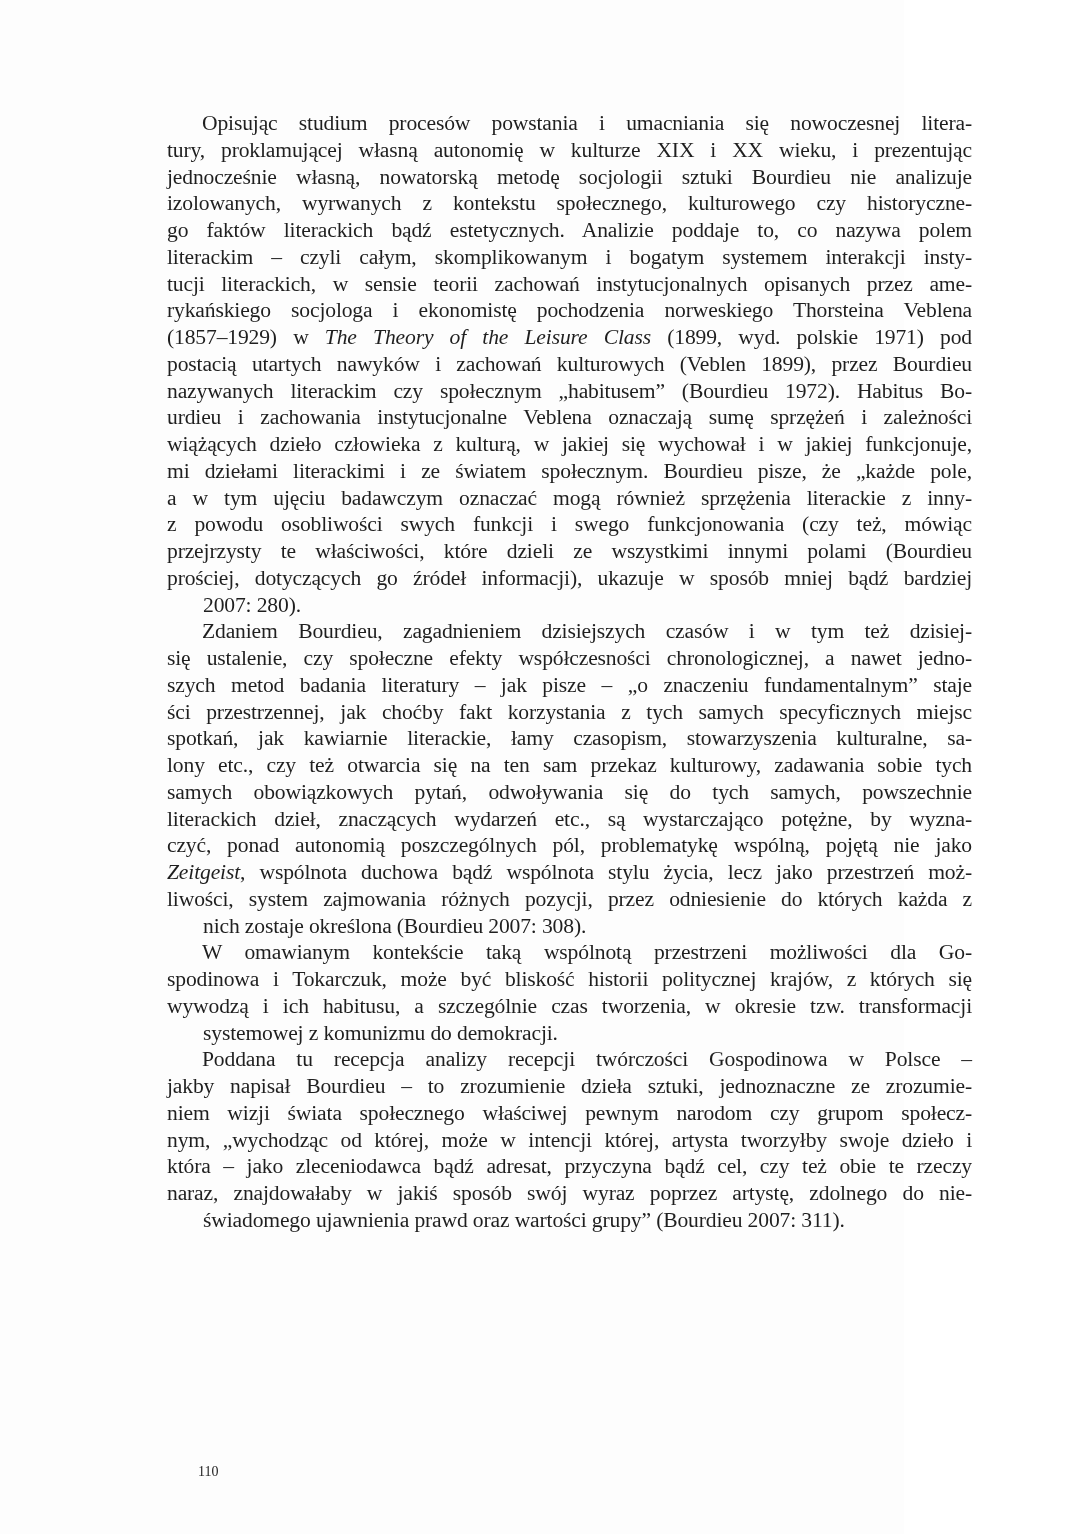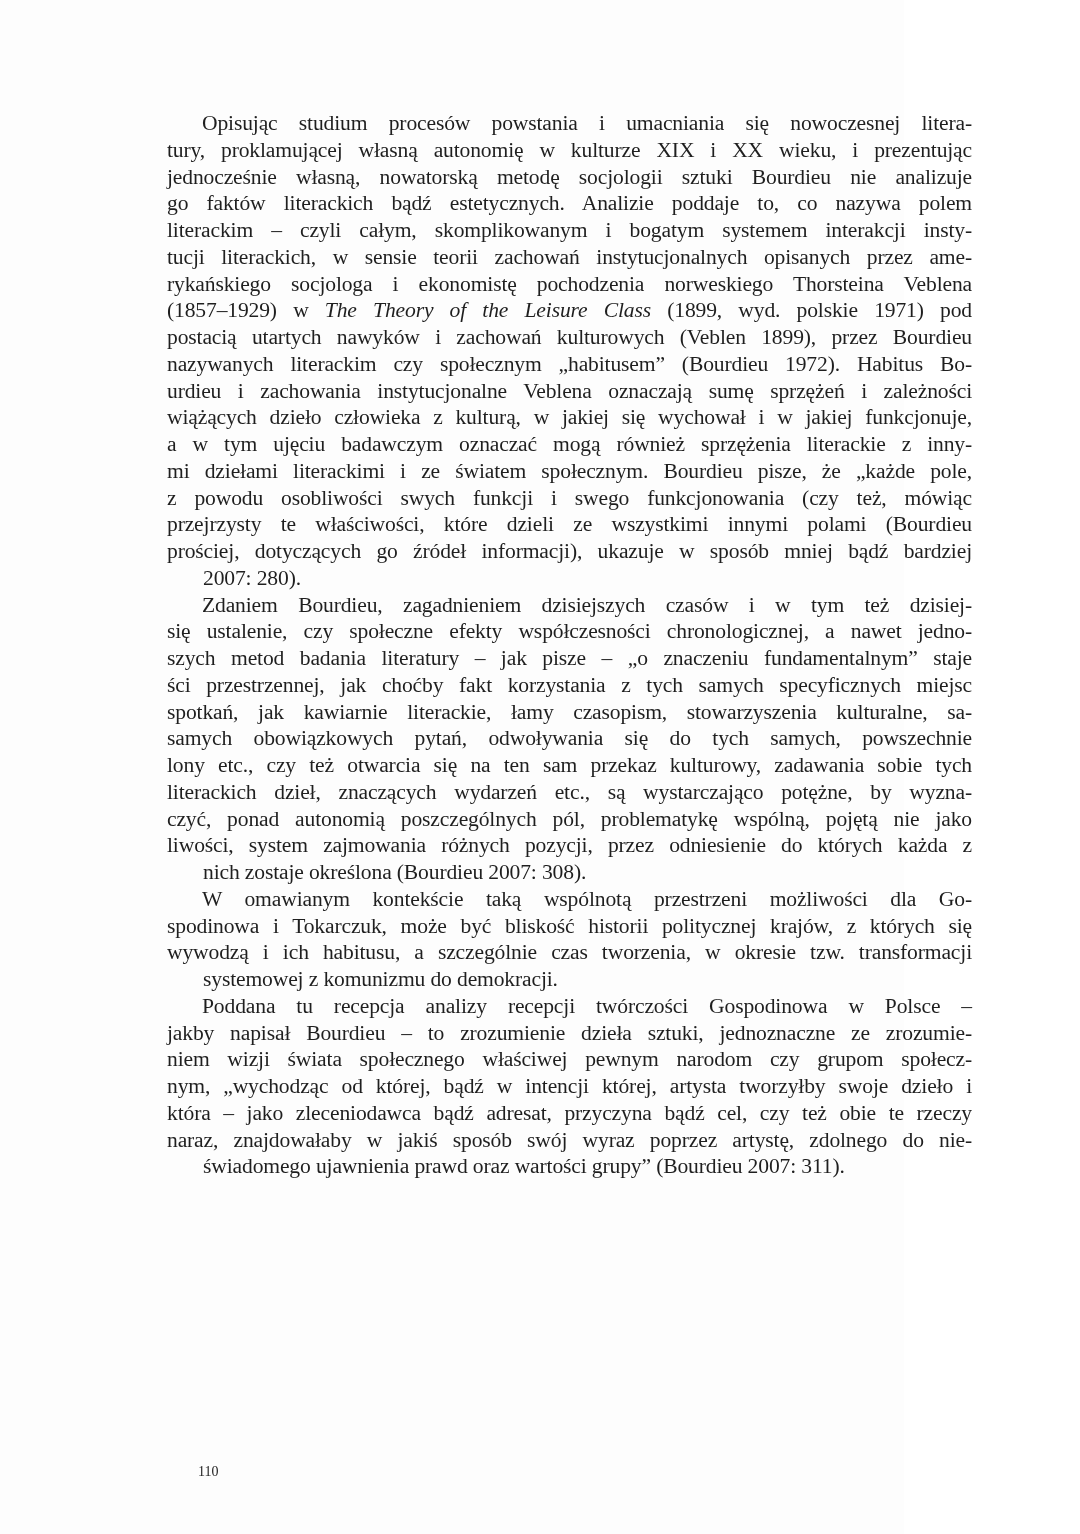--- a/index.html
+++ b/index.html
@@ -27,59 +27,61 @@
 </style>
 </head>
 <body>
 
 <div class="page">
   <div class="text-block" id="text-block">
       <div>
         <div class="line indent">Opisując studium procesów powstania i umacniania się nowoczesnej litera-</div>
         <div class="line">tury, proklamującej własną autonomię w kulturze XIX i XX wieku, i prezentując</div>
         <div class="line">jednocześnie własną, nowatorską metodę socjologii sztuki Bourdieu nie analizuje</div>
+        <div class="line">izolowanych, wyrwanych z kontekstu społecznego, kulturowego czy historyczne-</div>
         <div class="line">go faktów literackich bądź estetycznych. Analizie poddaje to, co nazywa polem</div>
         <div class="line">literackim – czyli całym, skomplikowanym i bogatym systemem interakcji insty-</div>
         <div class="line">tucji literackich, w sensie teorii zachowań instytucjonalnych opisanych przez ame-</div>
         <div class="line">rykańskiego socjologa i ekonomistę pochodzenia norweskiego Thorsteina Veblena</div>
         <div class="line">(1857–1929) w <i>The Theory of the Leisure Class</i> (1899, wyd. polskie 1971) pod</div>
         <div class="line">postacią utartych nawyków i zachowań kulturowych (Veblen 1899), przez Bourdieu</div>
         <div class="line">nazywanych literackim czy społecznym „habitusem” (Bourdieu 1972). Habitus Bo-</div>
         <div class="line">urdieu i zachowania instytucjonalne Veblena oznaczają sumę sprzężeń i zależności</div>
         <div class="line">wiążących dzieło człowieka z kulturą, w jakiej się wychował i w jakiej funkcjonuje,</div>
+        <div class="line">mi dziełami literackimi i ze światem społecznym. Bourdieu pisze, że „każde pole,</div>
         <div class="line">a w tym ujęciu badawczym oznaczać mogą również sprzężenia literackie z inny-</div>
-        <div class="line">mi dziełami literackimi i ze światem społecznym. Bourdieu pisze, że „każde pole,</div>
         <div class="line">z powodu osobliwości swych funkcji i swego funkcjonowania (czy też, mówiąc</div>
         <div class="line">przejrzysty te właściwości, które dzieli ze wszystkimi innymi polami (Bourdieu</div>
         <div class="line">prościej, dotyczących go źródeł informacji), ukazuje w sposób mniej bądź bardziej</div>
         <div class="line last">2007: 280).</div>
       </div>
       <div>
         <div class="line indent">Zdaniem Bourdieu, zagadnieniem dzisiejszych czasów i w tym też dzisiej-</div>
         <div class="line">się ustalenie, czy społeczne efekty współczesności chronologicznej, a nawet jedno-</div>
         <div class="line">szych metod badania literatury – jak pisze – „o znaczeniu fundamentalnym” staje</div>
         <div class="line">ści przestrzennej, jak choćby fakt korzystania z tych samych specyficznych miejsc</div>
         <div class="line">spotkań, jak kawiarnie literackie, łamy czasopism, stowarzyszenia kulturalne, sa-</div>
+        <div class="line">lony etc., czy też otwarcia się na ten sam przekaz kulturowy, zadawania sobie tych</div>
         <div class="line">samych obowiązkowych pytań, odwoływania się do tych samych, powszechnie</div>
-        <div class="line">lony etc., czy też otwarcia się na ten sam przekaz kulturowy, zadawania sobie tych</div>
         <div class="line">literackich dzieł, znaczących wydarzeń etc., są wystarczająco potężne, by wyzna-</div>
         <div class="line">czyć, ponad autonomią poszczególnych pól, problematykę wspólną, pojętą nie jako</div>
+        <div class="line"><i>Zeitgeist</i>, wspólnota duchowa bądź wspólnota stylu życia, lecz jako przestrzeń moż-</div>
         <div class="line">liwości, system zajmowania różnych pozycji, przez odniesienie do których każda z</div>
         <div class="line last">nich zostaje określona (Bourdieu 2007: 308).</div>
       </div>
       <div>
         <div class="line indent">W omawianym kontekście taką wspólnotą przestrzeni możliwości dla Go-</div>
         <div class="line">spodinowa i Tokarczuk, może być bliskość historii politycznej krajów, z których się</div>
         <div class="line">wywodzą i ich habitusu, a szczególnie czas tworzenia, w okresie tzw. transformacji</div>
         <div class="line last">systemowej z komunizmu do demokracji.</div>
       </div>
       <div>
         <div class="line indent">Poddana tu recepcja analizy recepcji twórczości Gospodinowa w Polsce –</div>
         <div class="line">jakby napisał Bourdieu – to zrozumienie dzieła sztuki, jednoznaczne ze zrozumie-</div>
         <div class="line">niem wizji świata społecznego właściwej pewnym narodom czy grupom społecz-</div>
-        <div class="line">nym, „wychodząc od której, bądź w intencji której, artysta tworzyłby swoje dzieło i</div>
+        <div class="line">nym, „wychodząc od której, może w intencji której, artysta tworzyłby swoje dzieło i</div>
         <div class="line">która – jako zleceniodawca bądź adresat, przyczyna bądź cel, czy też obie te rzeczy</div>
         <div class="line">naraz, znajdowałaby w jakiś sposób swój wyraz poprzez artystę, zdolnego do nie-</div>
         <div class="line last">świadomego ujawnienia prawd oraz wartości grupy” (Bourdieu 2007: 311).</div>
       </div>
     </div>
   <div class="page-number">110</div>
 </div>
 
 </body></html>

